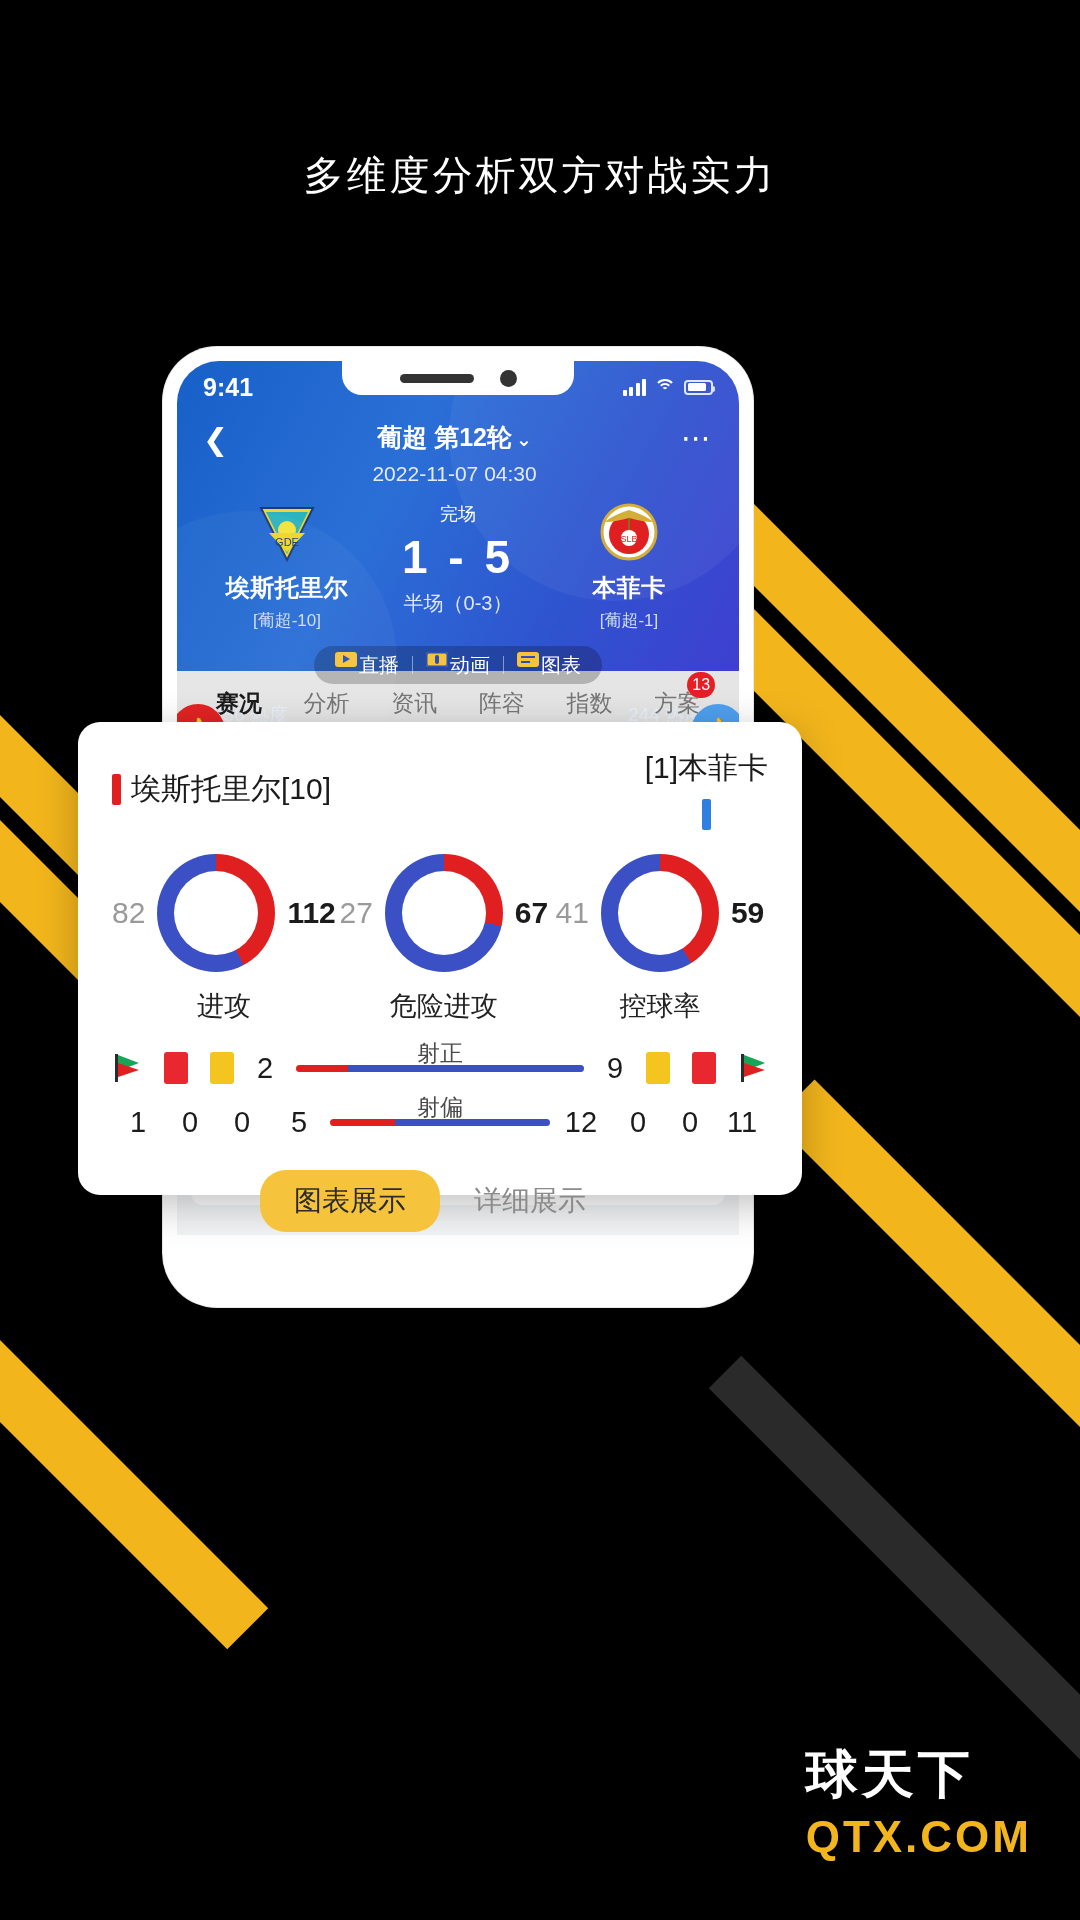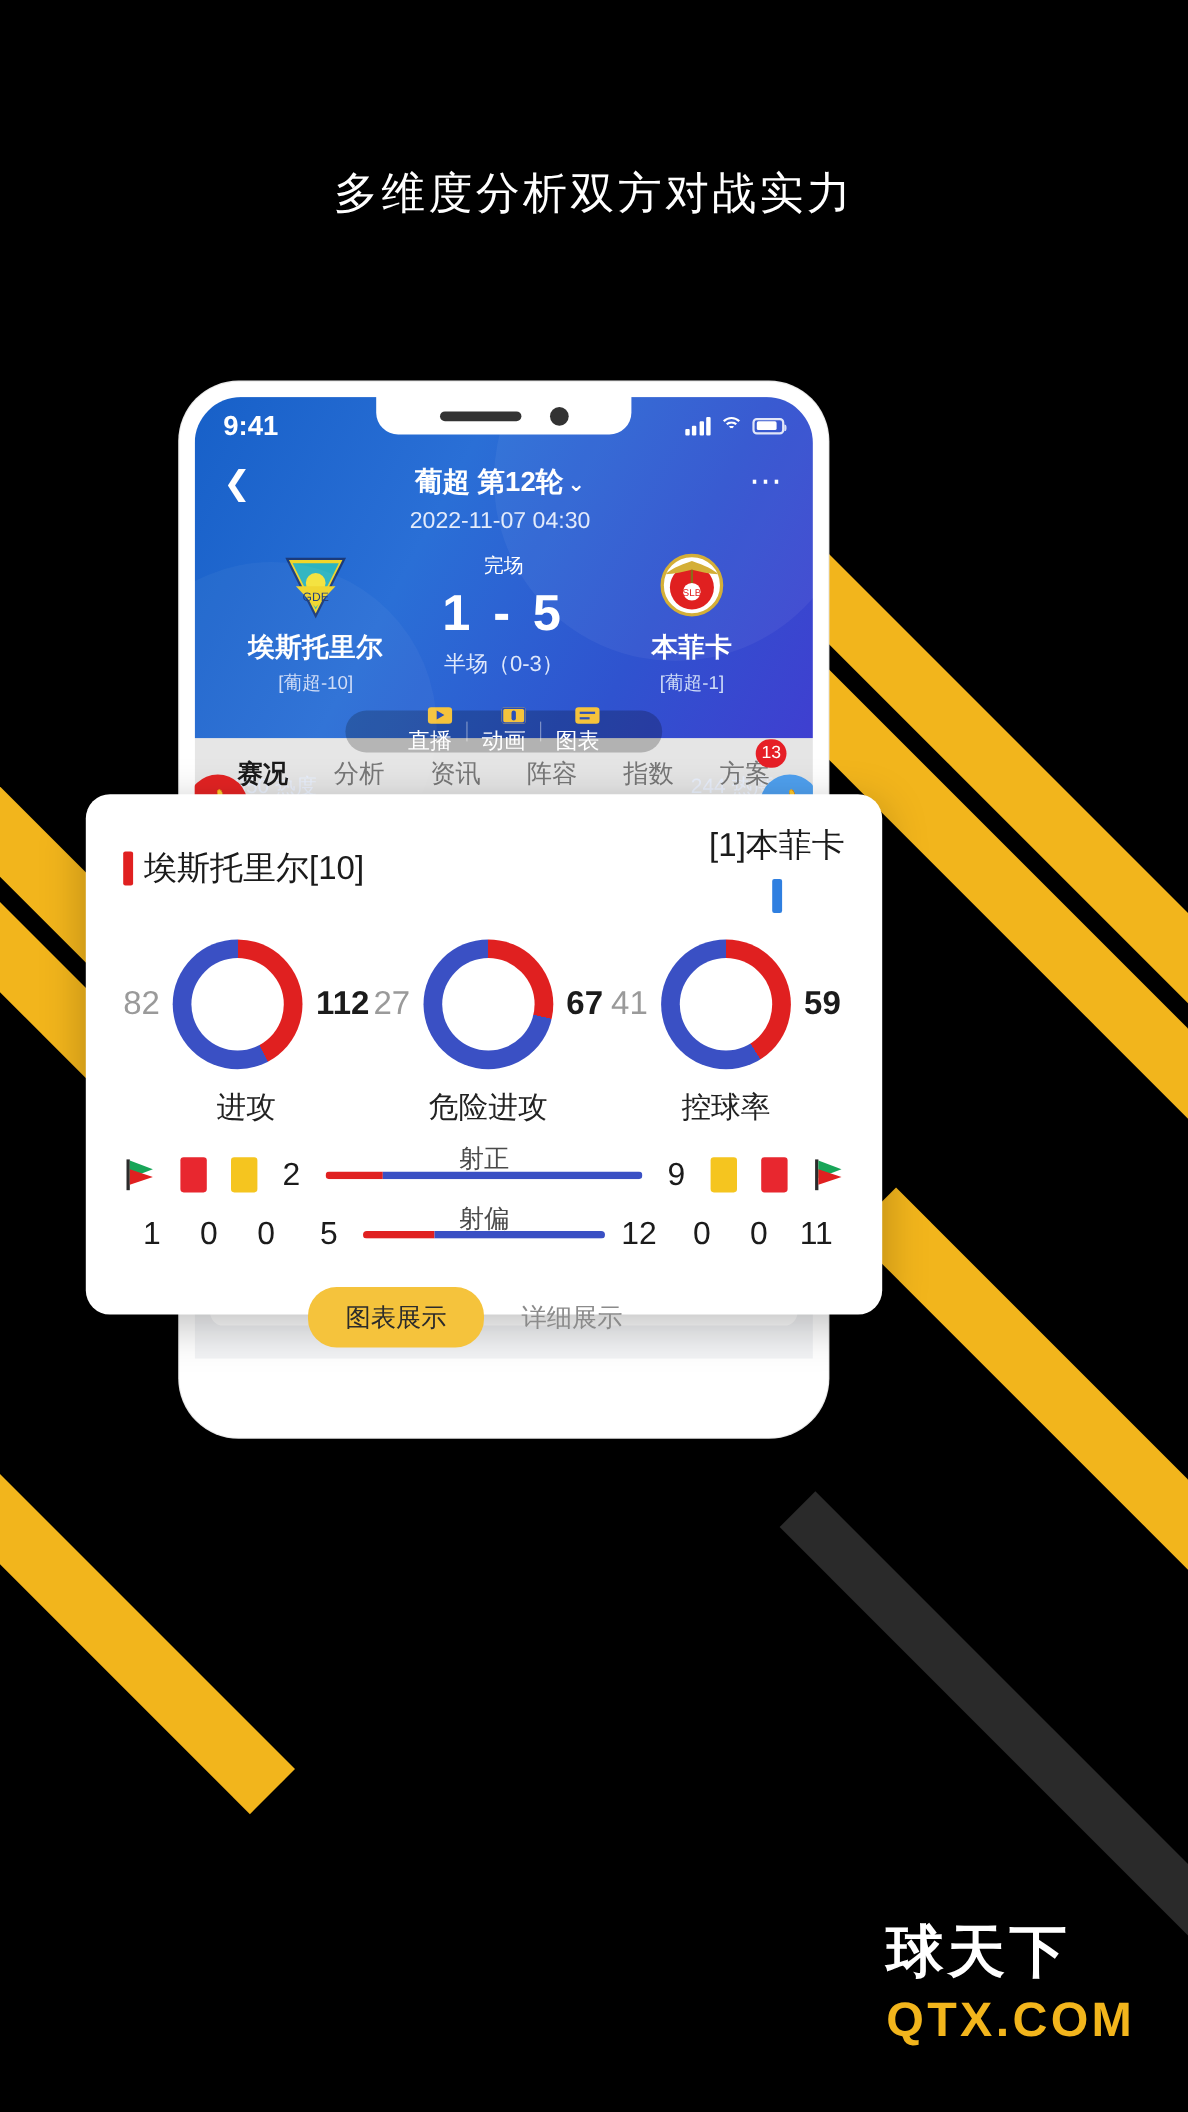--- a/index.html
+++ b/index.html
@@ -74,21 +74,21 @@
   .tleague { color:#cfdcf7; font-size:17px; margin-top:5px; }
   .center { flex:1; text-align:center; padding-top:2px; }
   .st { color:#fff; font-size:18px; }
   .score { color:#fff; font-size:46px; font-weight:bold; letter-spacing:4px; margin-top:4px; }
   .half { color:#dfe8fb; font-size:20px; margin-top:6px; }
 
   
   .mediabar { position:relative; margin:14px auto 0; width:288px; height:38px;
               background:rgba(0,0,0,.22); border-radius:19px; display:flex; align-items:center;
               justify-content:center; }
-  .mitem { display:flex; align-items:flex-end; gap:2px; color:#fff; font-size:20px; padding:0 13px;flex-direction:column; }
+  .mitem { display:flex; align-items:flex-start; gap:2px; color:#fff; font-size:20px; padding:0 13px; }
   .vsep { width:1px; height:18px; background:rgba(255,255,255,.45); }
   .ic-play { width:22px; height:15px; background:#f5c33c; border-radius:3px; position:relative; }
   .ic-play:after { content:""; position:absolute; left:8px; top:3.2px; border-left:7px solid #2a4fb8;
                    border-top:4.4px solid transparent; border-bottom:4.4px solid transparent; }
   .ic-anim { width:22px; height:15px; background:#f5c33c; border-radius:3px; position:relative;
              box-shadow:inset 0 0 0 1.5px #2a4fb8; }
   .ic-anim:after{ content:""; position:absolute; left:9px; top:3px; width:4px; height:9px; background:#2a4fb8; border-radius:2px;}
   .ic-chart { width:22px; height:15px; background:#f5c33c; border-radius:3px; position:relative; }
   .ic-chart:before{content:"";position:absolute;left:4px;top:4px;width:14px;height:2px;background:#2a4fb8;}
   .ic-chart:after {content:"";position:absolute;left:4px;top:9px;width:9px;height:2px;background:#2a4fb8;}
@@ -161,21 +161,21 @@
   .flag .pole { position:absolute; left:3px; top:0; width:3px; height:28px; background:#2b2b2b; }
   .flag .cloth { position:absolute; left:6px; top:1px; width:0; height:0;
                  border-left:21px solid #18a558; border-top:8px solid transparent; border-bottom:8px solid transparent; }
   .flag .cloth2 { position:absolute; left:6px; top:9px; width:0; height:0;
                   border-left:21px solid #e02020; border-top:7px solid transparent; border-bottom:7px solid transparent; }
   .card-r { width:24px; height:32px; background:#e8272f; border-radius:3px; }
   .card-y { width:24px; height:32px; background:#f5c51f; border-radius:3px; }
   .nsm { font-size:29px; color:#1b1b1b; width:52px; text-align:center; }
 
   .sc-buttons { display:flex; justify-content:center; gap:0; margin-top:30px; }
-  .sbtn { font-size:23px; padding:12px 34px; border-radius:26px; color:#8b8b8b; }
+  .sbtn { font-size:28px; padding:12px 34px; border-radius:26px; color:#8b8b8b; }
   .sbtn.on { background:#f5c33c; color:#2b2b2b; }
 
   
   .wm { position:absolute; right:48px; bottom:58px; z-index:7; }
   .wm .cn { color:#fff; font-size:52px; font-weight:bold; letter-spacing:4px; }
   .wm .en { color:#f2b51c; font-size:44px; font-weight:bold; letter-spacing:3px; margin-top:2px; }
 </style>
 </head>
 <body>
 

